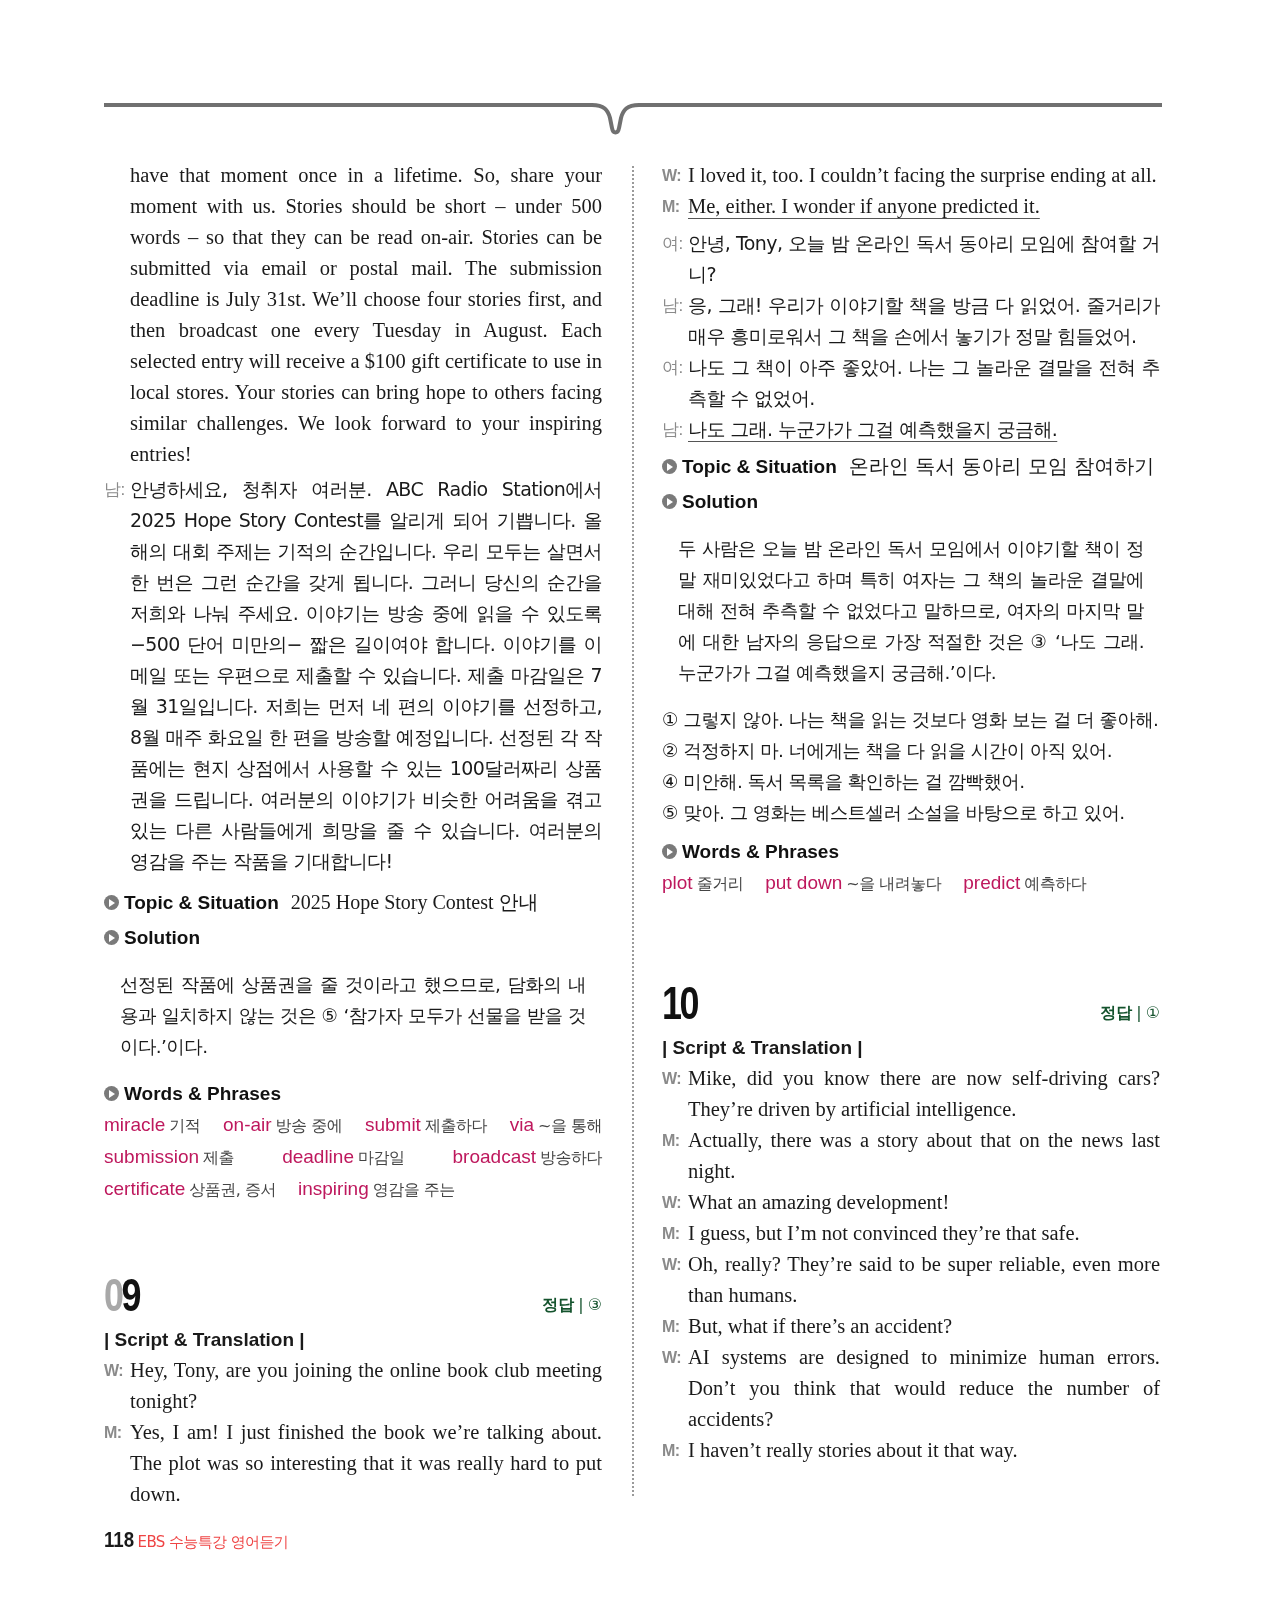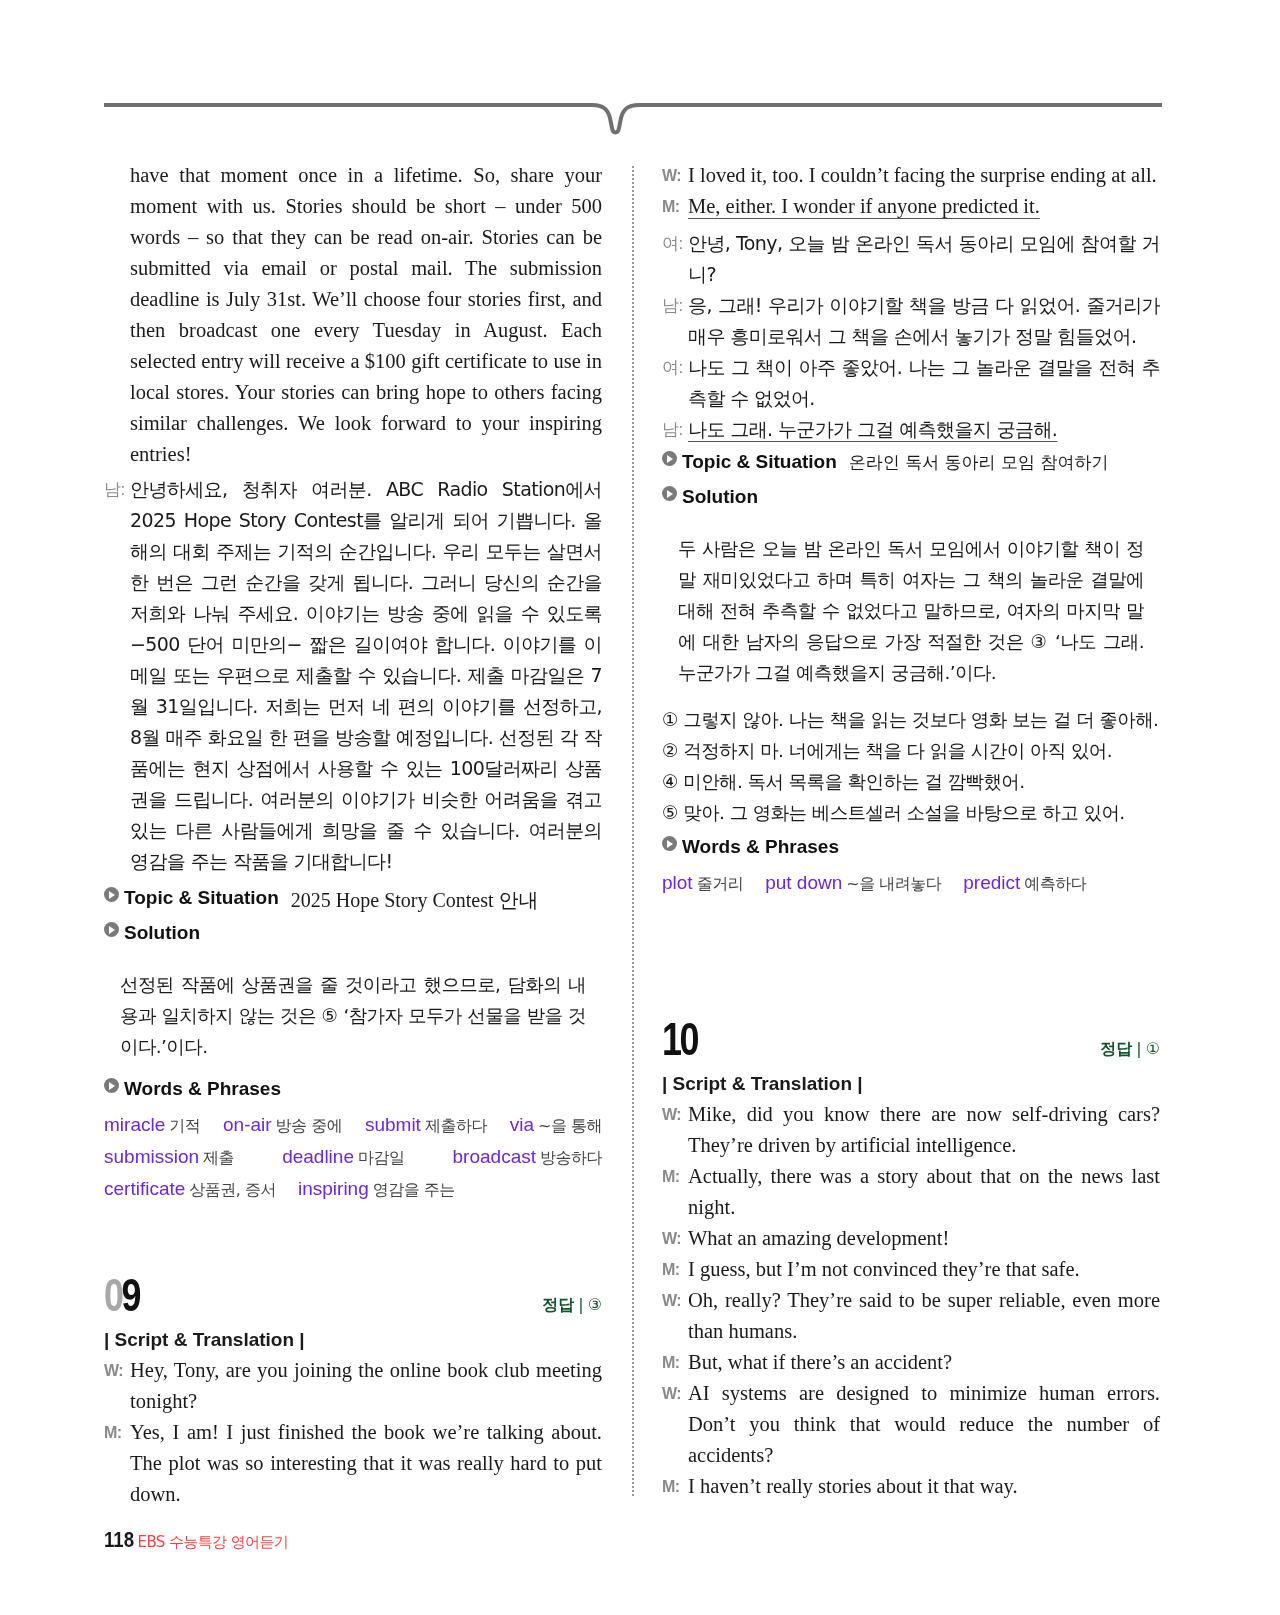--- a/index.html
+++ b/index.html
@@ -14,34 +14,34 @@
   #right-col { left:662px; width:498px; }
 
   .para { font-size:20.5px; line-height:31px; text-align:justify; text-align-last:left; margin:0; }
   .indent-block { padding-left:26px; }
 
   .turn { position:relative; padding-left:26px; font-size:20.5px; line-height:31px; text-align:justify; text-align-last:left; margin:0; }
   .turn .spk { position:absolute; left:0; top:0; font-family:"Liberation Sans","DejaVu Sans",sans-serif; font-weight:bold; color:#8a8a8a; font-size:16px; letter-spacing:-0.5px; }
   .turn .spk.ko { font-weight:normal; font-size:17px; }
   .turn .txt.ul { text-decoration:underline; text-decoration-color:#555; text-underline-offset:5px; text-decoration-thickness:1px; }
 
-  .sec-head { margin-top:10px; display:flex; height:31px; }
+  .sec-head { margin-top:10px; display:flex; align-items:center; height:31px; }
   .sec-head .bullet { display:inline-block; width:15px; height:15px; border-radius:50%; background:#7a7a7a; position:relative; margin-right:5px; flex:0 0 auto; }
   .sec-head .bullet::after { content:""; position:absolute; left:5px; top:3.5px; border-left:6px solid #fff; border-top:4px solid transparent; border-bottom:4px solid transparent; }
   .sec-head .label { font-family:"Liberation Sans","DejaVu Sans",sans-serif; font-weight:bold; font-size:19px; color:#111; }
   .sec-head .value { margin-left:12px; font-size:20px; }
-  .sec-head .value.ko { font-family:"DejaVu Sans","Liberation Sans",sans-serif; font-size:17px; }
+  .sec-head .value.ko { font-family:"DejaVu Sans","Liberation Sans",sans-serif; font-size:20px; }
 
   .sol-text { font-size:18.5px; line-height:31px; text-align:justify; text-align-last:left; margin:16px; font-family:"DejaVu Sans","Liberation Sans",sans-serif; letter-spacing:-0.6px; }
   .choice { font-size:18.5px; line-height:31px; margin:0; font-family:"DejaVu Sans","Liberation Sans",sans-serif; letter-spacing:-0.6px; }
 
   .words { font-family:"Liberation Sans","DejaVu Sans",sans-serif; font-size:19px; line-height:31px; }
   .words .row { display:flex; justify-content:space-between; }
   .words .row.left { justify-content:flex-start; gap:22px; }
-  .words .en { color:#6d28d9; }
+  .words .en { color:#be185d; }
   .words .ko { color:#444; font-size:16px; margin-left:4px; font-family:"DejaVu Sans","Liberation Sans",sans-serif; letter-spacing:-0.5px; }
 
   .q-head { display:flex; justify-content:space-between; align-items:flex-end; height:46px; }
   .q-num { font-family:"Liberation Sans","DejaVu Sans",sans-serif; font-weight:bold; font-size:46px; line-height:46px; letter-spacing:-3px; transform:scaleX(0.78); transform-origin:left bottom; }
   .q-num .lead { color:#a8a8a8; }
   .q-num .main { color:#111; }
   .answer { font-family:"DejaVu Sans","Liberation Sans",sans-serif; font-size:16px; font-weight:bold; color:#14532d; padding-bottom:2px; }
   .answer .sep { font-weight:normal; margin:0 4px; }
   .answer .val { font-weight:normal; }
   .script-head { font-family:"Liberation Sans","DejaVu Sans",sans-serif; font-weight:bold; font-size:19px; line-height:31px; margin-top:6px; }
@@ -172,21 +172,21 @@
     <span class="label">Words &amp; Phrases</span>
   </div>
   <div class="words">
     <div class="row left">
       <span><span class="en">plot</span><span class="ko">줄거리</span></span>
       <span><span class="en">put down</span><span class="ko">~을 내려놓다</span></span>
       <span><span class="en">predict</span><span class="ko">예측하다</span></span>
     </div>
   </div>
 
-  <div style="position:absolute; top:856px; left:0; width:498px;">
+  <div style="position:absolute; top:820px; left:0; width:498px;">
     <div class="q-head">
       <span class="q-num"><span class="main">10</span></span>
       <span class="answer"><span>정답</span><span class="sep">|</span><span class="val">①</span></span>
     </div>
     <div class="script-head">| Script &amp; Translation |</div>
     <div class="turn serif">
       <span class="spk">W:</span>
       <span class="txt">Mike, did you know there are now self-driving cars? They’re driven by artificial intelligence.</span>
     </div>
     <div class="turn serif">

